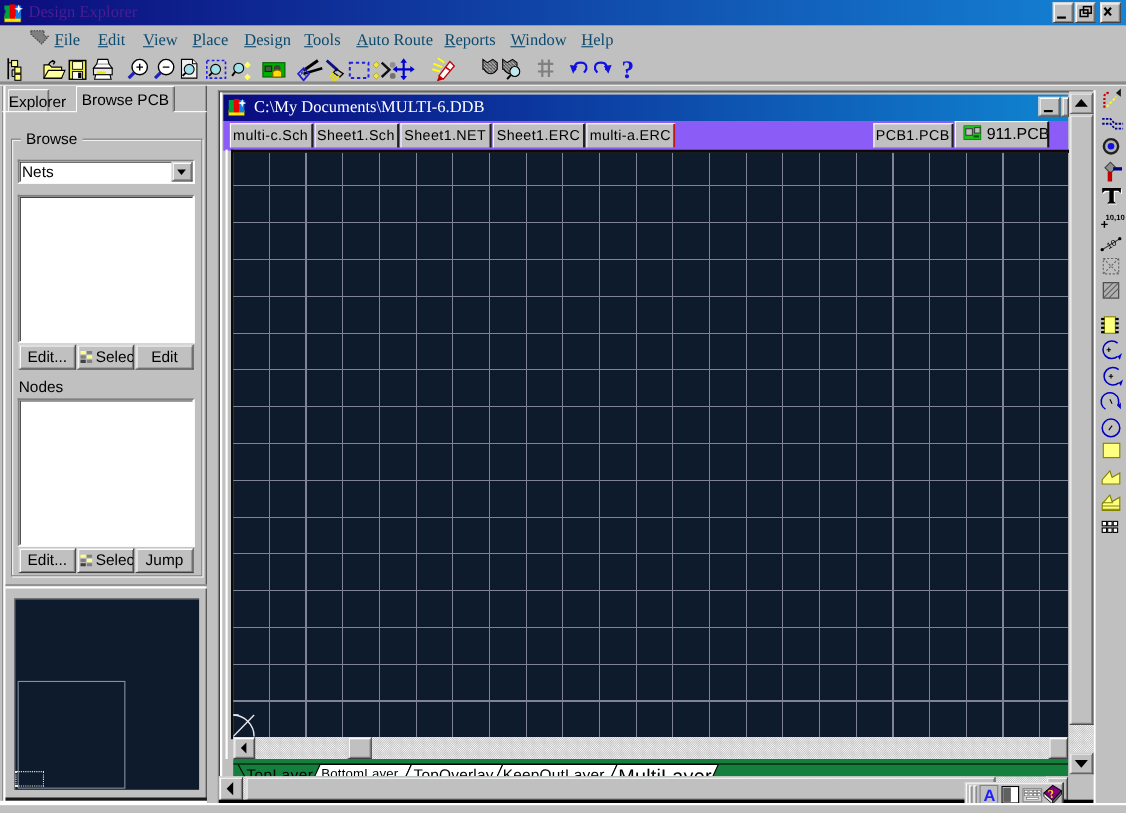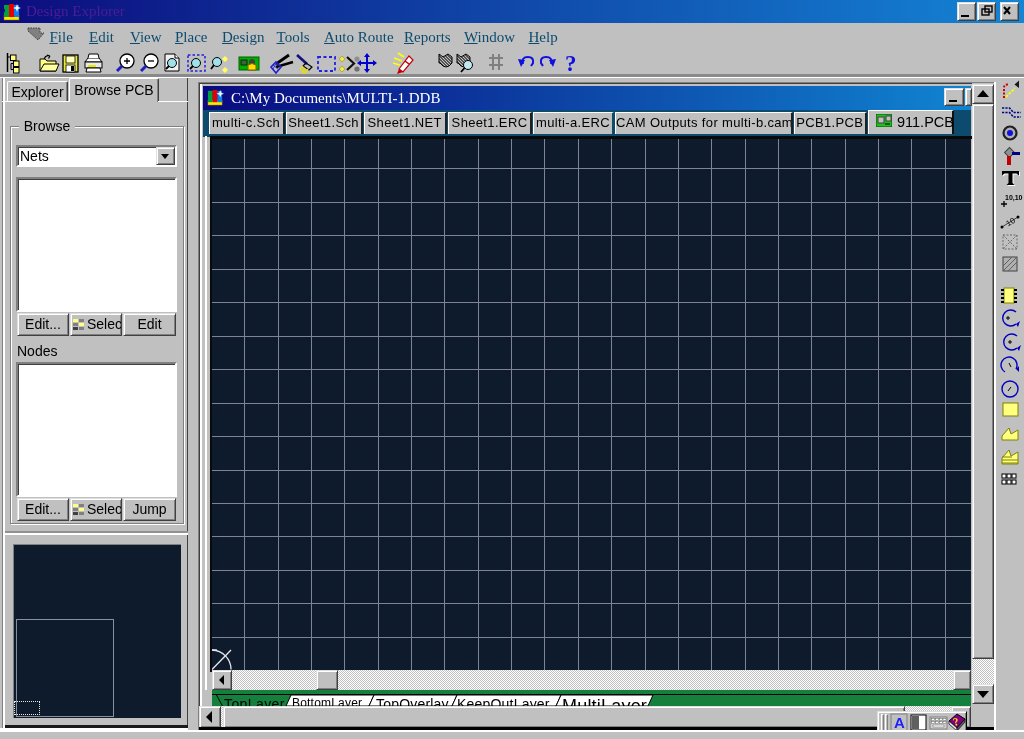--- a/index.html
+++ b/index.html
@@ -183,21 +183,21 @@
 
  <text x="565" y="21" font-family="Liberation Serif,serif" font-size="23px" font-weight="bold" fill="#1010e0">?</text>
 </svg>
 <div class="abs" style="left:0;top:74px;width:1024px;height:4px;background:#8a8a8a;border-bottom:1.5px solid #fff"></div>
 
 <div class="abs" style="left:2px;top:78px;width:186px;height:650px;background:#c0c0c0"></div>
 <div class="abs" style="left:2px;top:78px;width:1px;height:652px;background:#808080"></div>
 <div class="abs" style="left:3px;top:78px;width:2px;height:652px;background:#ffffff"></div>
 <div class="abs" style="left:187px;top:78px;width:1px;height:650px;background:#404040"></div>
 
-<div class="abs" style="left:7px;top:81px;width:61px;height:21px;background:#c0c0c0;border-top:1px solid #fff;border-left:1px solid #fff;border-right:1px solid #404040;box-shadow:inset -1px 0 0 #808080;border-radius:2px 2px 0 0;font-size:14px;text-align:center;line-height:20px">Explorer</div>
+<div class="abs" style="left:7px;top:81px;width:38px;height:21px;background:#c0c0c0;border-top:1px solid #fff;border-left:1px solid #fff;border-right:1px solid #404040;box-shadow:inset -1px 0 0 #808080;border-radius:2px 2px 0 0;font-size:14px;text-align:center;line-height:20px">Explorer</div>
 <div class="abs" style="left:69px;top:78px;width:90px;height:24px;background:#c0c0c0;border-top:1px solid #fff;border-left:1px solid #fff;border-right:1px solid #404040;box-shadow:inset -1px 0 0 #808080;border-radius:2px 2px 0 0;font-size:14px;text-align:center;line-height:22px">Browse PCB</div>
 <div class="abs" style="left:2px;top:101px;width:68px;height:1px;background:#fff"></div>
 <div class="abs" style="left:158px;top:101px;width:30px;height:1px;background:#fff"></div>
 
 <div class="abs" style="left:10px;top:126px;width:174px;height:398px;border:1px solid #808080;box-shadow:1px 1px 0 #fff,inset 1px 1px 0 #fff"></div>
 <div class="abs" style="left:5px;top:531px;width:183px;height:1.5px;background:#909090"></div>
 <div class="abs" style="left:5px;top:532.5px;width:183px;height:2px;background:#ffffff"></div>
 <div class="abs" style="left:19px;top:118px;width:56px;height:16px;background:#c0c0c0;font-size:14px;line-height:16px;text-align:center">Browse</div>
 
 <div class="abs sunkenw" style="left:16px;top:145px;width:161px;height:22px"></div>
@@ -252,34 +252,33 @@
 <div class="abs" style="left:200px;top:84px;width:2px;height:622px;background:#fff"></div>
 
 <div class="abs" style="left:203px;top:86px;width:768px;height:24px;background:linear-gradient(to right,#0a0a80,#1084d0)"></div>
 <svg class="abs" style="left:207px;top:89px" width="17" height="17" viewBox="0 0 18 18">
  <rect x="1" y="12" width="15" height="5" fill="#ffe800" stroke="#807000" stroke-width="0.5"></rect>
  <rect x="1" y="2" width="5" height="12" fill="#00a040"></rect>
  <rect x="6" y="1" width="5" height="13" fill="#e80000"></rect>
  <rect x="11" y="2" width="5" height="12" fill="#1080e8"></rect>
  <path d="M14 1 L15 4 L18 5 L15 6 L14 9 L13 6 L10 5 L13 4 Z" fill="#f8f8ff"></path>
 </svg>
-<div class="abs serif" style="left:231px;top:86px;height:24px;color:#fff;font-size:15px;line-height:24px">C:\My Documents\MULTI-1.DDB</div>
+<div class="abs serif" style="left:231px;top:86px;height:24px;color:#fff;font-size:15px;line-height:24px">C:\My Documents\MULTI-6.DDB</div>
 <div class="abs btn" style="left:944px;top:88px;width:20px;height:18px"></div>
 <div class="abs btn" style="left:965px;top:88px;width:7px;height:18px"></div>
 <svg class="abs" style="left:944px;top:88px" width="20" height="18">
     <rect x="5" y="12" width="8" height="2" fill="#000"></rect>
   </svg>
 
-<div class="abs" id="doctabs" style="left:203px;top:110px;width:768px;height:27px;background:#0c4a6e">
+<div class="abs" id="doctabs" style="left:203px;top:110px;width:768px;height:27px;background:#8b5cf6">
     <div style="position:absolute;left:5.5px;top:2px;width:76.0px;height:21.5px;background:#c0c0c0;border-top:1.5px solid #fff;border-left:1.5px solid #fff;border-right:2px solid #202020;font-size:13px;letter-spacing:0.35px;text-align:center;line-height:20px;white-space:nowrap;overflow:hidden">multi-c.Sch</div>
     <div style="position:absolute;left:82.5px;top:2px;width:77.0px;height:21.5px;background:#c0c0c0;border-top:1.5px solid #fff;border-left:1.5px solid #fff;border-right:2px solid #202020;font-size:13px;letter-spacing:0.35px;text-align:center;line-height:20px;white-space:nowrap;overflow:hidden">Sheet1.Sch</div>
     <div style="position:absolute;left:160.5px;top:2px;width:83.5px;height:21.5px;background:#c0c0c0;border-top:1.5px solid #fff;border-left:1.5px solid #fff;border-right:2px solid #202020;font-size:13px;letter-spacing:0.35px;text-align:center;line-height:20px;white-space:nowrap;overflow:hidden">Sheet1.NET</div>
     <div style="position:absolute;left:245px;top:2px;width:84px;height:21.5px;background:#c0c0c0;border-top:1.5px solid #fff;border-left:1.5px solid #fff;border-right:2px solid #202020;font-size:13px;letter-spacing:0.35px;text-align:center;line-height:20px;white-space:nowrap;overflow:hidden">Sheet1.ERC</div>
-    <div style="position:absolute;left:330px;top:2px;width:81px;height:21.5px;background:#c0c0c0;border-top:1.5px solid #fff;border-left:1.5px solid #fff;border-right:2px solid #0c4a6e;font-size:13px;letter-spacing:0.35px;text-align:center;line-height:20px;white-space:nowrap;overflow:hidden">multi-a.ERC</div>
-    <div style="position:absolute;left:412px;top:2px;width:178px;height:21.5px;background:#c0c0c0;border-top:1.5px solid #fff;border-left:1.5px solid #fff;border-right:2px solid #202020;font-size:13px;letter-spacing:0.35px;text-align:center;line-height:20px;white-space:nowrap;overflow:hidden">CAM Outputs for multi-b.cam</div>
+    <div style="position:absolute;left:330px;top:2px;width:81px;height:21.5px;background:#c0c0c0;border-top:1.5px solid #fff;border-left:1.5px solid #fff;border-right:2px solid #b91c1c;font-size:13px;letter-spacing:0.35px;text-align:center;line-height:20px;white-space:nowrap;overflow:hidden">multi-a.ERC</div>
     <div style="position:absolute;left:591px;top:2px;width:72.5px;height:21.5px;background:#c0c0c0;border-top:1.5px solid #fff;border-left:1.5px solid #fff;border-right:2px solid #202020;font-size:13px;letter-spacing:0.35px;text-align:center;line-height:20px;white-space:nowrap;overflow:hidden">PCB1.PCB</div>
     <div style="position:absolute;left:665px;top:-0.5px;width:86px;height:24px;background:#c0c0c0;border-top:1.5px solid #fff;border-left:1.5px solid #fff;border-right:2.5px solid #101010;font-size:15px;line-height:23px;white-space:nowrap">
       <svg style="position:absolute;left:7px;top:3px" width="16" height="13" viewBox="0 0 16 13">
         <rect x="0" y="0" width="16" height="13" fill="#20c020" stroke="#005000"></rect>
         <rect x="2" y="3" width="6" height="6" fill="#c0c0c0" stroke="#404040"></rect>
         <rect x="10" y="2" width="5" height="5" fill="#c0c0c0" stroke="#404040"></rect>
         <rect x="9" y="9" width="5" height="2" fill="#0a5a0a"></rect>
       </svg>
       <span style="position:absolute;left:28px;font-size:14.5px">911.PCB</span>
     </div>

